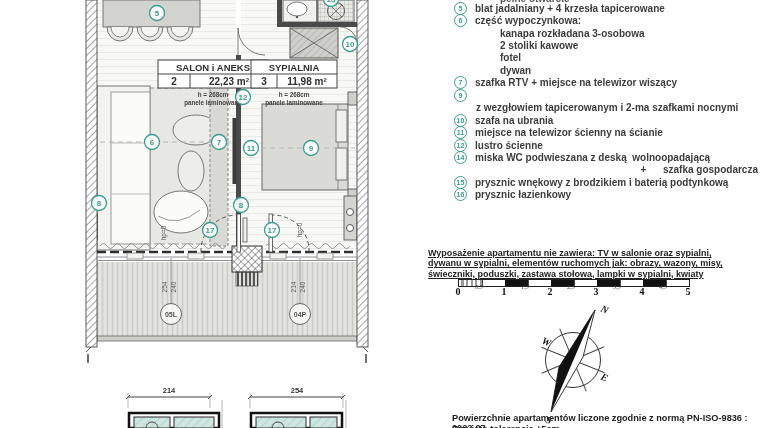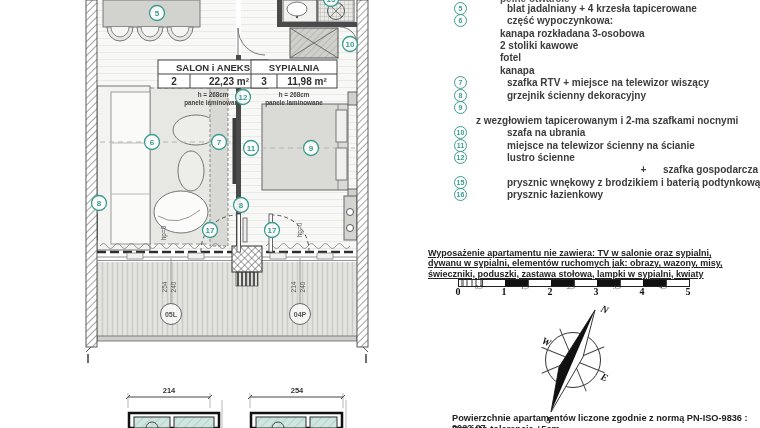--- a/index.html
+++ b/index.html
@@ -15,21 +15,21 @@
   .mkc{fill:rgba(255,255,255,.9);stroke:#399c8f;stroke-width:1.3;}
   .t-dim{font:6.5px "Liberation Sans",sans-serif;fill:#555;}
   .t-win{font:700 7px "Liberation Sans",sans-serif;fill:#555;}
   .t-elev{font:700 7.5px "Liberation Sans",sans-serif;fill:#333;}
   .t-compass{font:italic 700 10px "Liberation Serif",serif;fill:#111;}
   .thin{stroke:#777;stroke-width:1;fill:none;}
 
   
   .legend{position:absolute;left:440px;top:2px;width:318px;}
   .frag{position:absolute;left:60px;top:-9px;font:600 10px "Liberation Sans",sans-serif;color:#555;}
-  .row{height:12.45px;display:flex;align-items:center;padding-left:14px;box-sizing:border-box;gap:32px;}
+  .row{height:12.45px;display:flex;align-items:center;padding-left:14px;box-sizing:border-box;}
   .row.sub{padding-left:60px;}
   .row.wrap{padding-left:36px;text-align:right;}
   .row.sub14{padding-left:38px;justify-content:flex-end;}
   .ln{width:11px;height:11px;border:1.2px solid #399c8f;border-radius:50%;color:#399c8f;
       font:700 7px "Liberation Sans",sans-serif;display:flex;align-items:center;justify-content:center;
       margin-right:8px;flex:none;}
   .lt{font:600 10px "Liberation Sans",sans-serif;color:#3c3c3c;white-space:pre;}
 
   .note{position:absolute;left:428px;top:248px;width:308px;
         font:700 9px "Liberation Sans",sans-serif;color:#222;line-height:10.3px;white-space:pre;text-decoration:underline;}
@@ -366,47 +366,47 @@
   <div class="row sub">
         <span class="lt">kanapa rozkładana 3-osobowa</span>
       </div>
   <div class="row sub">
         <span class="lt">2 stoliki kawowe</span>
       </div>
   <div class="row sub">
         <span class="lt">fotel</span>
       </div>
   <div class="row sub">
-        <span class="lt">kanapa</span>
+        <span class="lt">dywan</span>
       </div>
   <div class="row">
     <span class="ln">7</span>
     <span class="lt">szafka RTV + miejsce na telewizor wiszący</span>
   </div>
   <div class="row">
-    <span class="ln">8</span>
-    <span class="lt">grzejnik ścienny dekoracyjny</span>
-  </div>
-  <div class="row">
     <span class="ln">9</span>
   </div>
   <div class="row wrap">
         <span class="lt">z wezgłowiem tapicerowanym i 2-ma szafkami nocnymi</span>
       </div>
   <div class="row">
     <span class="ln">10</span>
     <span class="lt">szafa na ubrania</span>
   </div>
   <div class="row">
     <span class="ln">11</span>
     <span class="lt">miejsce na telewizor ścienny na ścianie</span>
   </div>
   <div class="row">
     <span class="ln">12</span>
     <span class="lt">lustro ścienne</span>
+  </div>
+  <div class="row">
+    <span class="ln">14</span>
+    <span class="lt">miska WC podwieszana z deską  wolnoopadającą</span>
   </div>
   <div class="row sub14">
         <span class="lt">+      szafka gospodarcza</span>
       </div>
   <div class="row">
     <span class="ln">15</span>
     <span class="lt">prysznic wnękowy z brodzikiem i baterią podtynkową</span>
   </div>
   <div class="row">
     <span class="ln">16</span>

